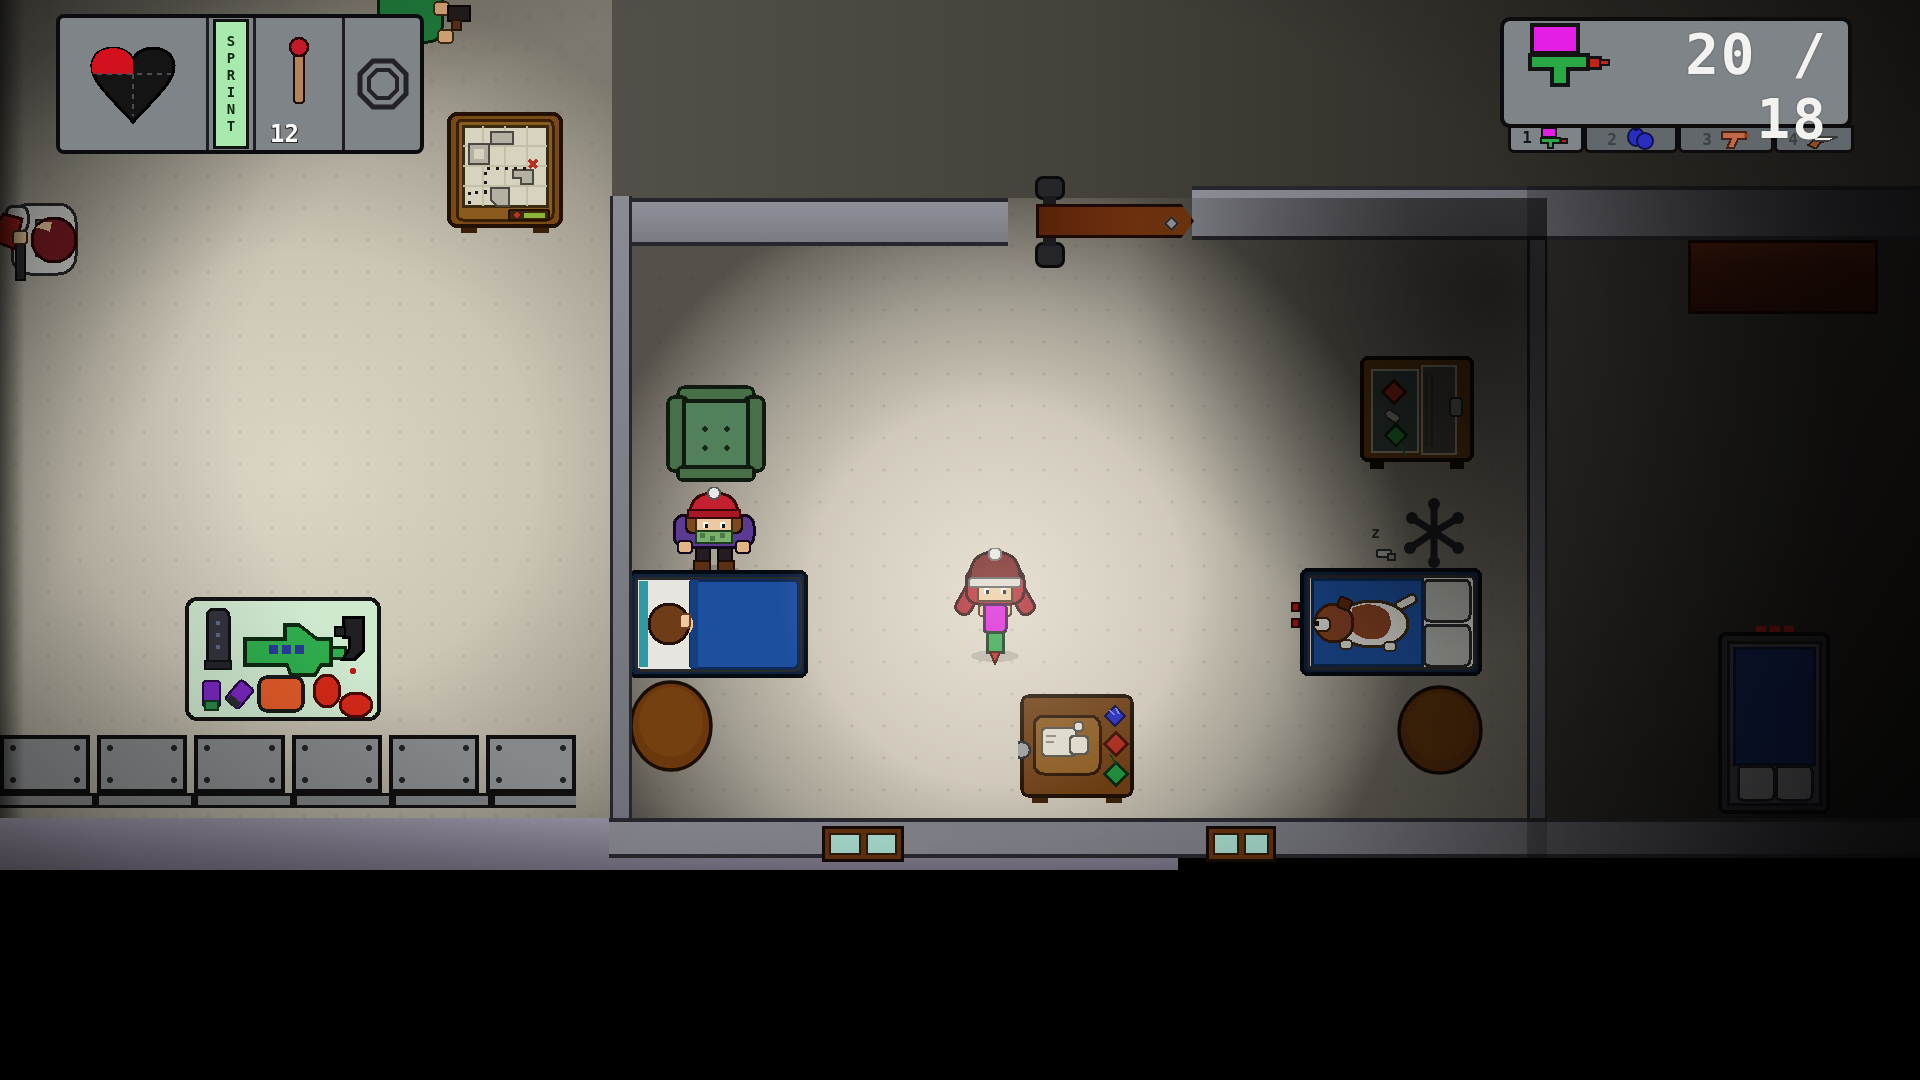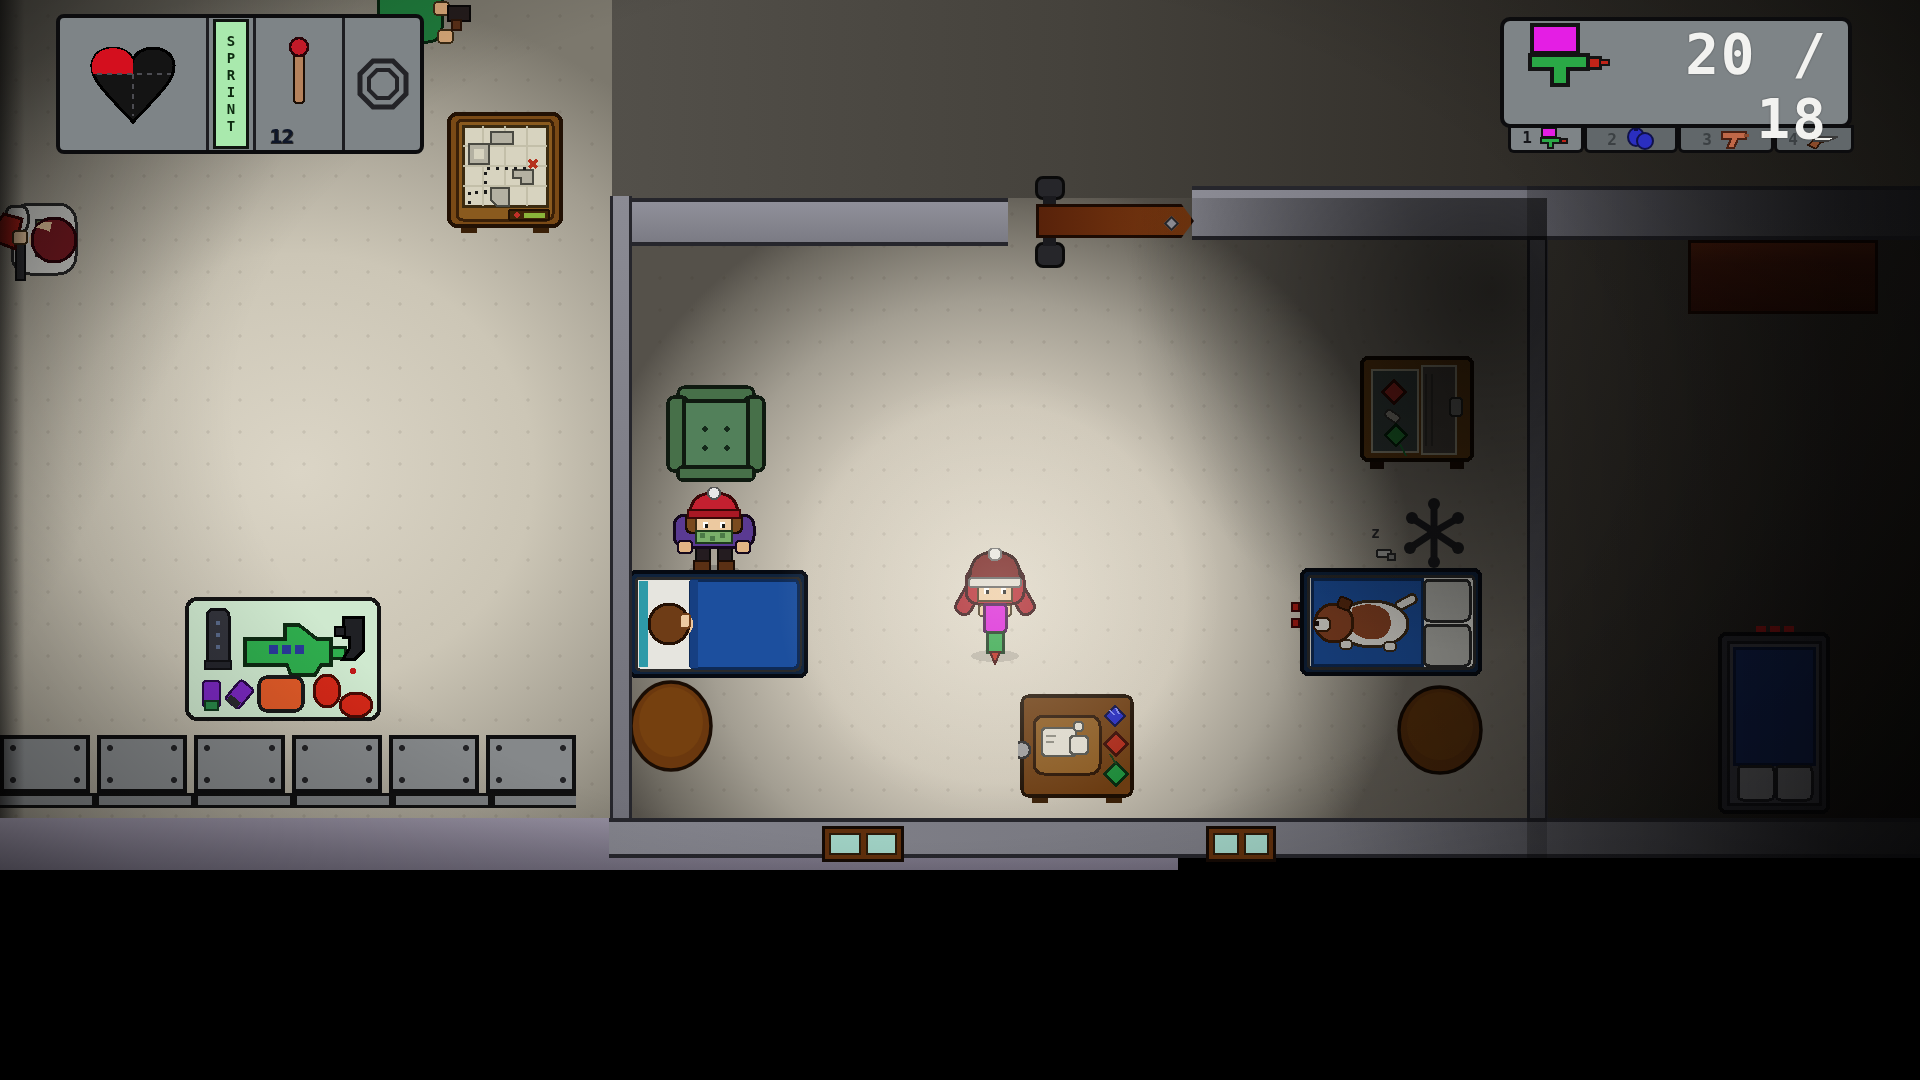--- a/index.html
+++ b/index.html
@@ -5,21 +5,21 @@
   html,body{margin:0;padding:0;background:#000;width:1920px;height:1080px;overflow:hidden;font-family:"DejaVu Sans Mono",monospace}
   .scene{position:relative;width:1920px;height:1080px;background:#000;overflow:hidden}
   .abs{position:absolute;box-sizing:border-box}
   svg{display:block}
   .panel{background:#7e8487;border:4px solid #0c0c0e;border-radius:10px}
   .cellrow{display:flex;height:100%}
   .cell{flex:0 0 auto;display:flex;align-items:center;justify-content:center;position:relative}
   .cell+.cell{border-left:3px solid #1d1d21}
   .sprintbar{background:#a9e9ad;border:3px solid #101410;height:124px;width:30px;display:flex;align-items:center;justify-content:center}
   .sprinttxt{writing-mode:vertical-lr;text-orientation:upright;font-weight:bold;font-size:14px;color:#0d2a10;letter-spacing:1px}
-  .count{position:absolute;left:14px;bottom:2px;color:#0f172a;font-weight:bold;font-size:20px;text-shadow:1px 1px 0 #2a2a2a,-1px 1px 0 #2a2a2a}
+  .count{position:absolute;left:14px;bottom:2px;color:#ffffff;font-weight:bold;font-size:24px;text-shadow:1px 1px 0 #2a2a2a,-1px 1px 0 #2a2a2a}
   .ammotext{color:#f2f2f0;font-weight:bold;font-size:56px;letter-spacing:2px;text-shadow:0 0 2px rgba(0,0,0,.45)}
   .slot{position:absolute;height:28px;border:3px solid #0c0c0e;display:flex;align-items:center;justify-content:center;gap:8px}
   .slot .num{font-weight:bold;font-size:16px}
   .slot.active{background:#7e8487;border-top:none;border-radius:0 0 6px 6px}
   .slot.active .num{color:#15161a}
   .slot.inactive{background:#61676a;border-radius:0 0 6px 6px}
   .slot.inactive .num{color:#3b4043}
   .wall{background:#85858e;border-top:4px solid #26262c;border-bottom:4px solid #26262c}
   .vwall{background:linear-gradient(180deg,#8b8b94,#6e6e77);border-left:3px solid #26262c;border-right:3px solid #26262c}
   .window{background:#5f2f0c;border:3px solid #140a04;display:flex;gap:5px;padding:4px}

